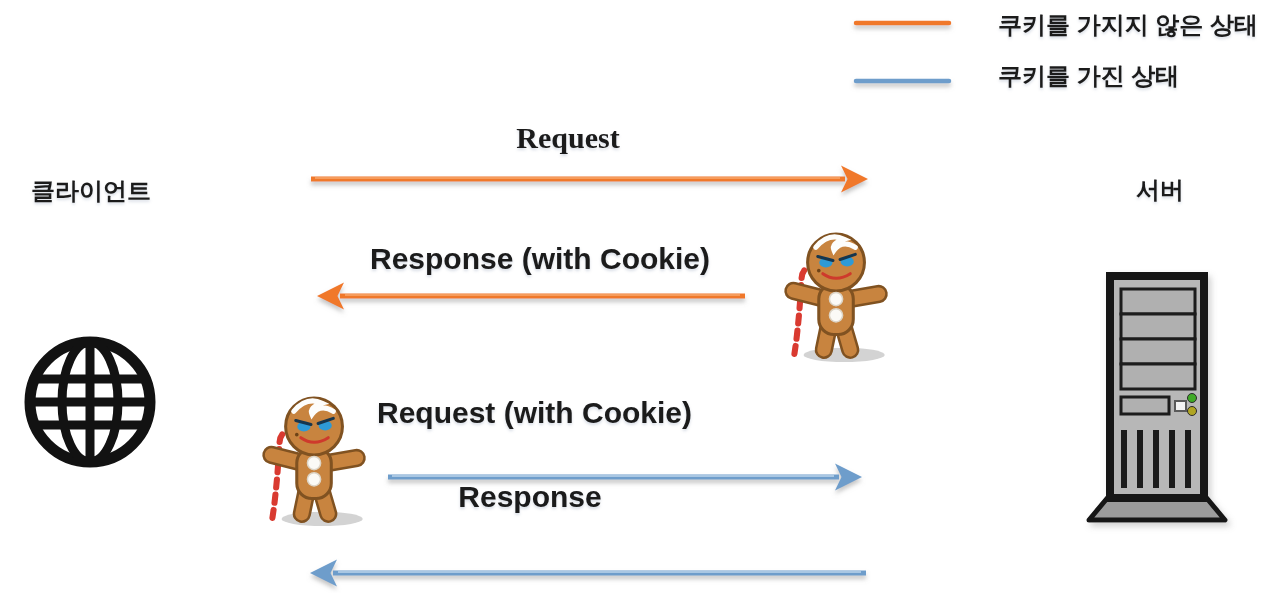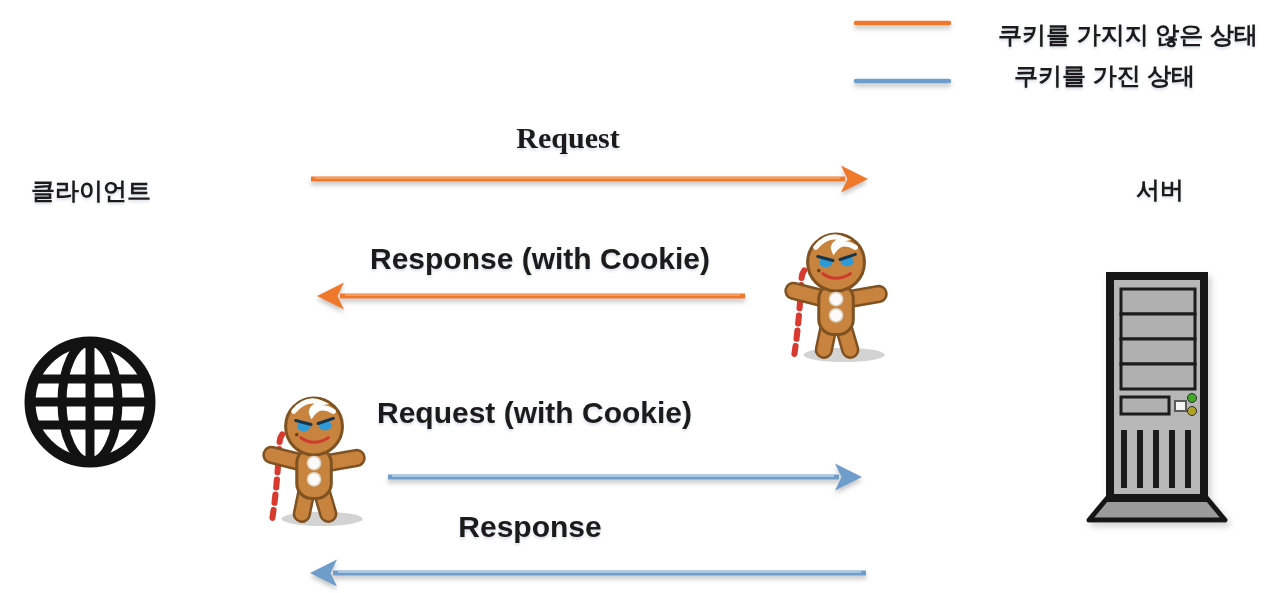--- a/index.html
+++ b/index.html
@@ -65,30 +65,30 @@
 
         <path d="M 49 47 Q 62 56 76 47" fill="none" stroke="#CE3A2C" stroke-width="3" stroke-linecap="round"></path>
         <circle cx="45" cy="44" r="1.8" fill="#6d4317"></circle>
 
         <circle cx="62" cy="72" r="6.5" fill="#FBFAF6" stroke="#dcd4c6" stroke-width="1.5"></circle>
         <circle cx="62" cy="88" r="6.5" fill="#FBFAF6" stroke="#dcd4c6" stroke-width="1.5"></circle>
       </symbol>
     </defs>
   </svg>
 
-  <div class="legend-label label" style="left:998px; top:22px;">쿠키를 가지지 않은 상태</div>
-  <div class="legend-label label" style="left:998px; top:63px;margin-left:16px;">쿠키를 가진 상태</div>
+  <div class="legend-label label" style="left:998px; top:12px;">쿠키를 가지지 않은 상태</div>
+  <div class="legend-label label" style="left:998px; top:63px;">쿠키를 가진 상태</div>
 
   <div class="actor-label label" style="left:0px; top:178px; width:182px;">클라이언트</div>
   <div class="actor-label label" style="left:1085px; top:177px; width:150px;">서버</div>
 
   <div class="msg-label label" style="left:418px; top:121px; width:300px;font-family:Liberation Serif, serif;">Request</div>
   <div class="msg-label label" style="left:370px; top:242px; width:300px;">Response (with Cookie)</div>
   <div class="msg-label label" style="left:377px; top:396px; width:300px;">Request (with Cookie)</div>
-  <div class="msg-label label" style="left:380px; top:510px; width:300px;text-align:center;">Response</div>
+  <div class="msg-label label" style="left:380px; top:480px; width:300px;text-align:center;">Response</div>
 
   <svg class="overlay" width="1280" height="593" viewBox="0 0 1280 593">
     <g filter="url(#ds)">
 
       <line x1="856" y1="23" x2="949" y2="23" stroke-width="4.5" stroke-linecap="round" stroke="#F0782C"></line>
       <line x1="856" y1="81" x2="949" y2="81" stroke-width="4.5" stroke-linecap="round" stroke="#6E9DCB"></line>
 
       <g>
         <line x1="311" y1="179" x2="845" y2="179" stroke-width="5" stroke="#F0782C"></line>
         <line x1="315" y1="178" x2="840" y2="178" stroke="#F8A96C" stroke-width="1.6"></line>

